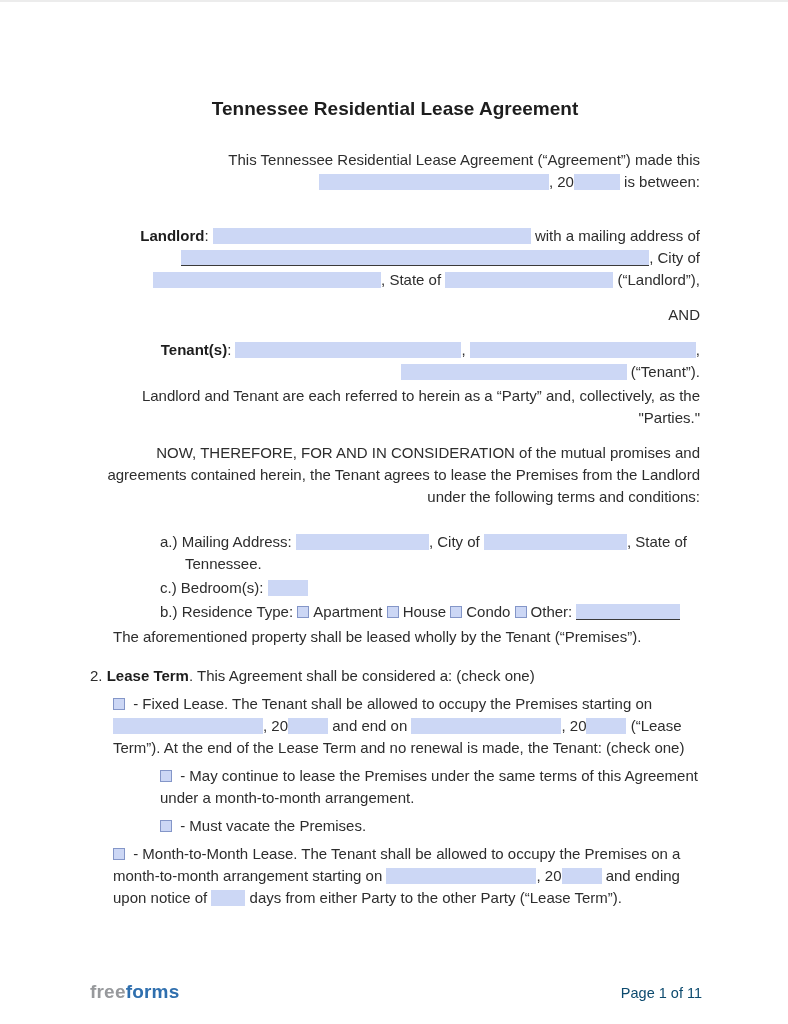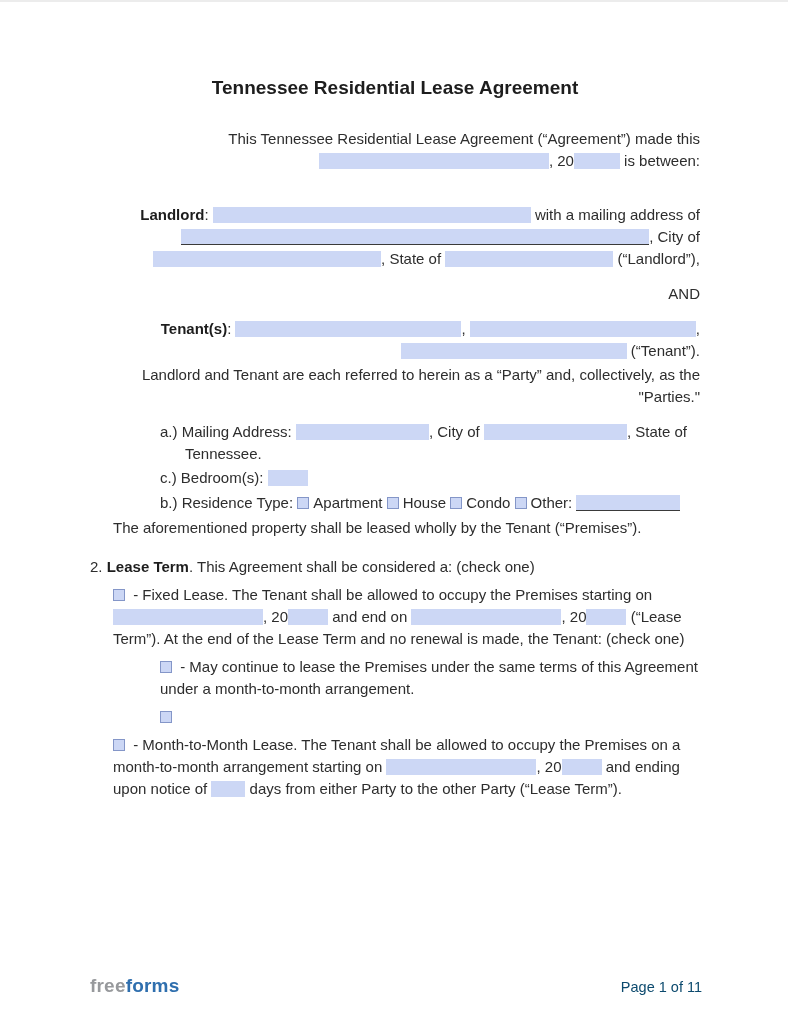--- a/index.html
+++ b/index.html
@@ -8,21 +8,21 @@
     width: 788px; height: 1024px;
     font-family: "Liberation Sans", sans-serif;
     color: #2d2d2d;
     overflow: hidden;
   }
   .page {
     position: relative;
     width: 788px; height: 1024px;
     background: #fff;
     border-top: 2px solid #ececec;
-    padding: 72px 88px 0 90px;
+    padding: 93px 88px 0 90px;
     font-size: 15px;
     line-height: 1.47;
   }
   .title {
     text-align: center;
     font-size: 19px;
     font-weight: bold;
     color: #1d1d1d;
     margin-bottom: 26px;
   }
@@ -56,21 +56,21 @@
     margin-bottom: 2px;
   }
   .sec-close { margin-top: 3px; }
   .check-para { margin-bottom: 3px; margin-top: 6px; }
   .check-sub { margin-left: 47px; margin-bottom: 3px; margin-top: 6px; }
 
   b { color: #1d1d1d; }
 
   .footer {
     position: absolute;
-    left: 90px; right: 86px; bottom: 24px;
+    left: 90px; right: 86px; bottom: 18px;
     display: flex;
     justify-content: space-between;
     align-items: baseline;
   }
   .brand { font-size: 19px; font-weight: bold; letter-spacing: 0.2px; }
   .brand .free  { color: #97999c; }
   .brand .forms { color: #2f6fae; }
   .page-num { font-size: 14.5px; color: #0c4a6e; }
 </style>
 </head>
@@ -85,41 +85,42 @@
   <div class="indent-block">
     <p class="para"><b>Landlord</b><span>: </span><span class="blank" style="width:318px"></span><span> with a mailing address of </span><span class="blank ul" style="width:468px"></span><span>, City of </span><span class="blank" style="width:228px"></span><span>, State of </span><span class="blank" style="width:168px"></span><span> (“Landlord”),</span></p>
 
     <p class="para">AND</p>
 
     <p class="para" style="margin-bottom:2px"><b>Tenant(s)</b><span>: </span><span class="blank" style="width:226px"></span><span>, </span><span class="blank" style="width:226px"></span><span>,</span><span class="blank" style="width:226px"></span><span> (“Tenant”).</span></p>
 
     <p class="para">Landlord and Tenant are each referred to herein as a “Party” and, collectively, as the "Parties."</p>
   </div>
 
+  <p class="para" style="margin-bottom:22px">NOW, THEREFORE, FOR AND IN CONSIDERATION of the mutual promises and agreements contained herein, the Tenant agrees to lease the Premises from the Landlord under the following terms and conditions:</p>
 
   <div class="section">
 
     <p class="sub-item"><span>a.) Mailing Address: </span><span class="blank" style="width:133px"></span><span>, City of </span><span class="blank" style="width:143px"></span><span>, State of Tennessee.</span></p>
 
     <p class="sub-item"><span>c.) Bedroom(s): </span><span class="blank" style="width:40px"></span></p>
 
     <p class="sub-item"><span>b.) Residence Type: </span><span class="checkbox"></span><span>Apartment</span> <span class="checkbox"></span><span>House</span> <span class="checkbox"></span><span>Condo</span> <span class="checkbox"></span><span>Other:</span> <span class="blank ul" style="width:104px"></span></p>
 
 
     <p class="sec-close">The aforementioned property shall be leased wholly by the Tenant (“Premises”).</p>
   </div>
 
   <div class="section">
     <p class="sec-head"><span class="num">2.</span> <b>Lease Term</b><span>. This Agreement shall be considered a: (check one)</span></p>
 
     <p class="check-para"><span class="checkbox"></span><span> - Fixed Lease. The Tenant shall be allowed to occupy the Premises starting on </span><span class="blank" style="width:150px"></span><span>, 20</span><span class="blank" style="width:40px"></span><span> and end on </span><span class="blank" style="width:150px"></span><span>, 20</span><span class="blank" style="width:40px"></span><span> (“Lease Term”). At the end of the Lease Term and no renewal is made, the Tenant: (check one)</span></p>
 
     <p class="check-sub"><span class="checkbox"></span><span> - May continue to lease the Premises under the same terms of this Agreement under a month-to-month arrangement.</span></p>
 
-    <p class="check-sub"><span class="checkbox"></span></p>
+    <p class="check-sub"><span class="checkbox"></span><span> - Must vacate the Premises.</span></p>
 
     <p class="check-para"><span class="checkbox"></span><span> - Month-to-Month Lease. The Tenant shall be allowed to occupy the Premises on a month-to-month arrangement starting on </span><span class="blank" style="width:150px"></span><span>, 20</span><span class="blank" style="width:40px"></span><span> and ending upon notice of </span><span class="blank" style="width:34px"></span><span> days from either Party to the other Party (“Lease Term”).</span></p>
   </div>
 
   <div class="footer">
     <div class="brand"><span class="free">free</span><span class="forms">forms</span></div>
     <div class="page-num">Page 1 of 11</div>
   </div>
 
 </div>

